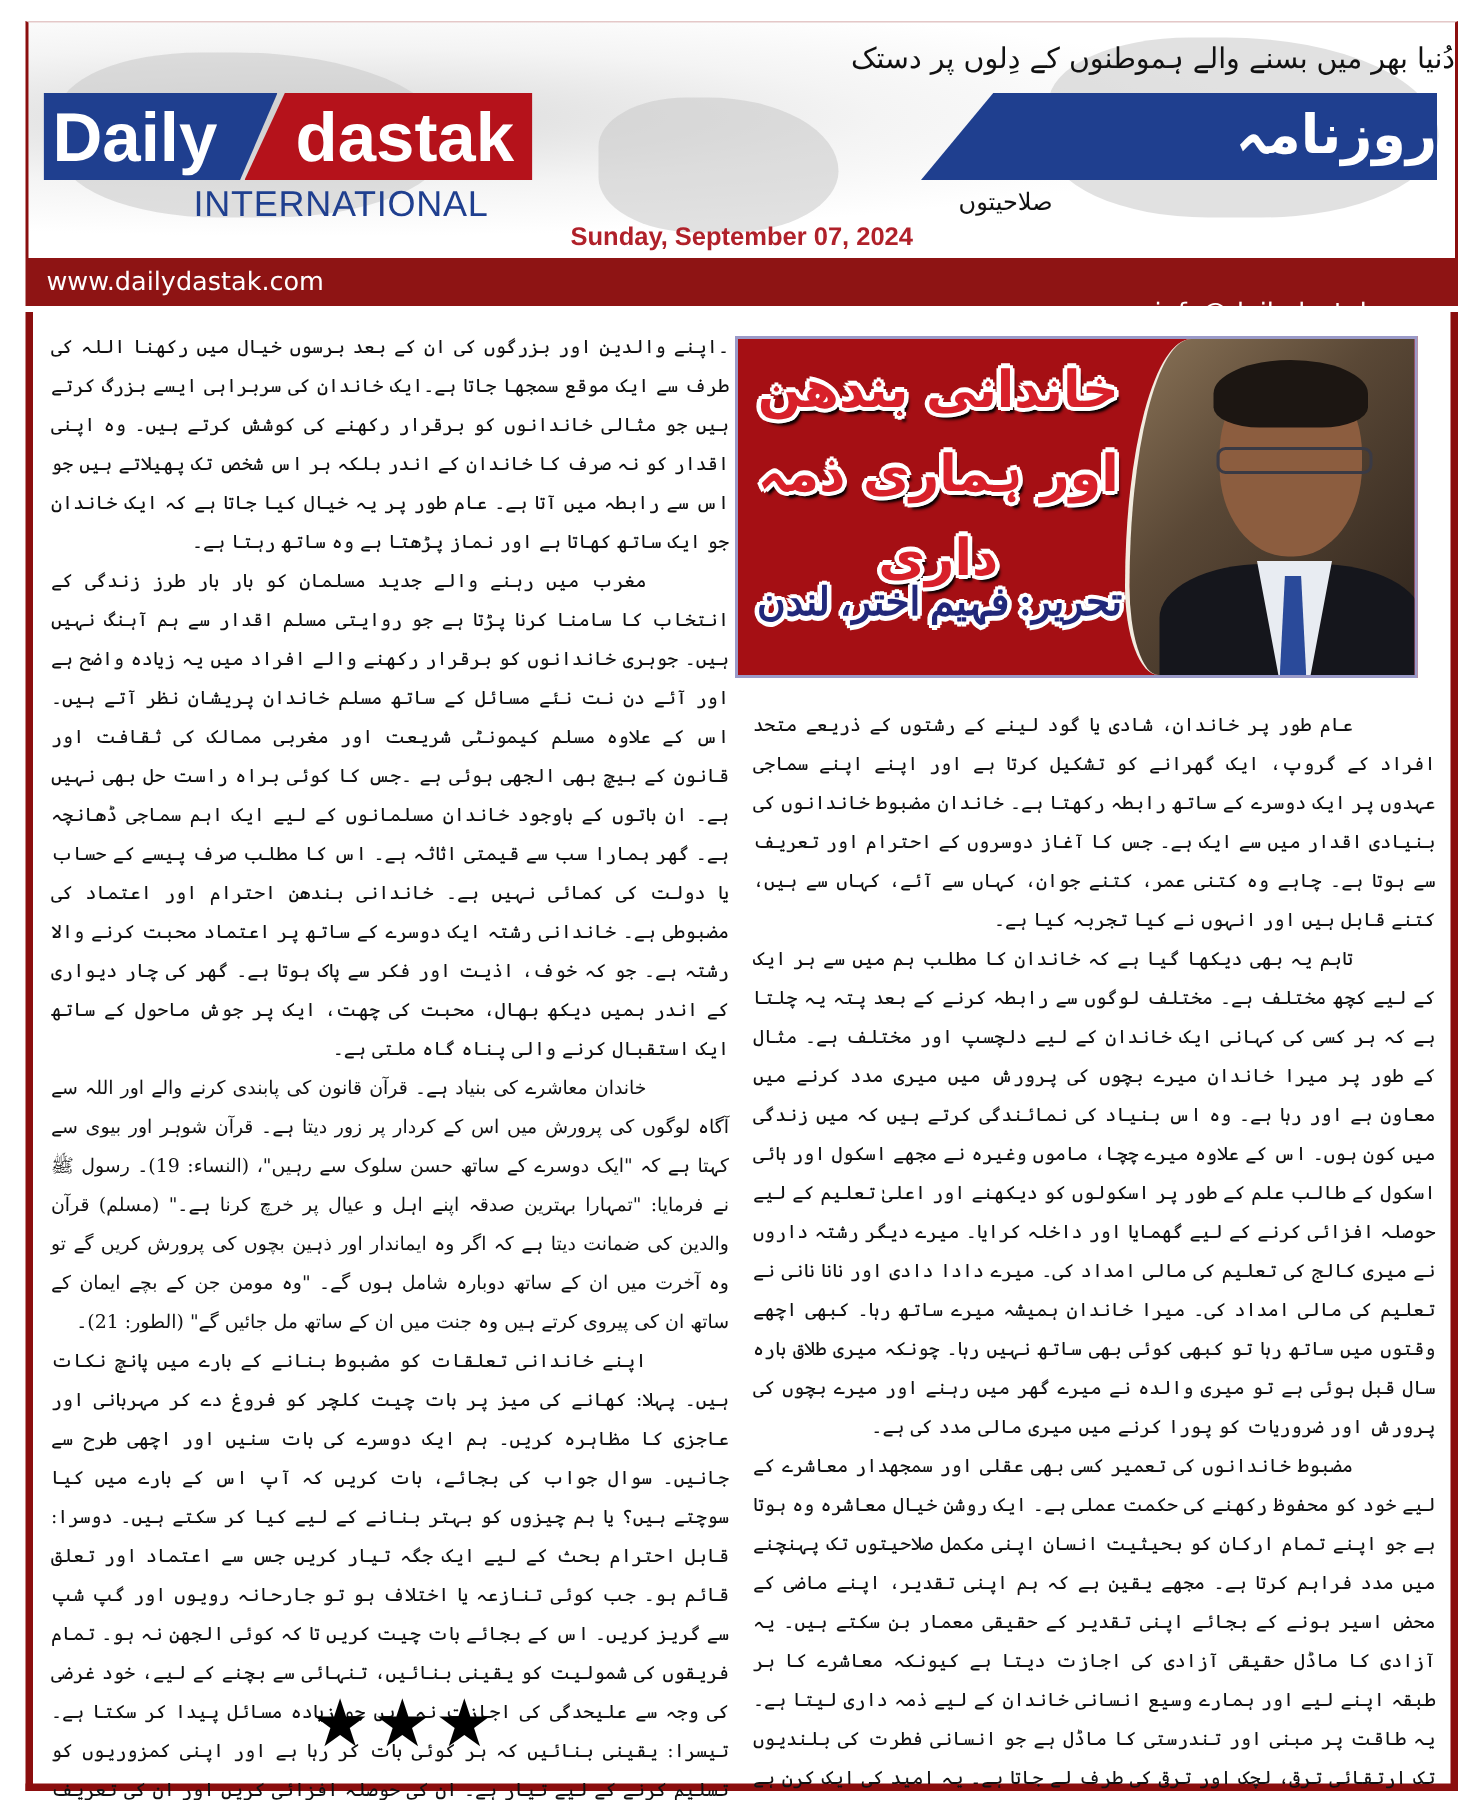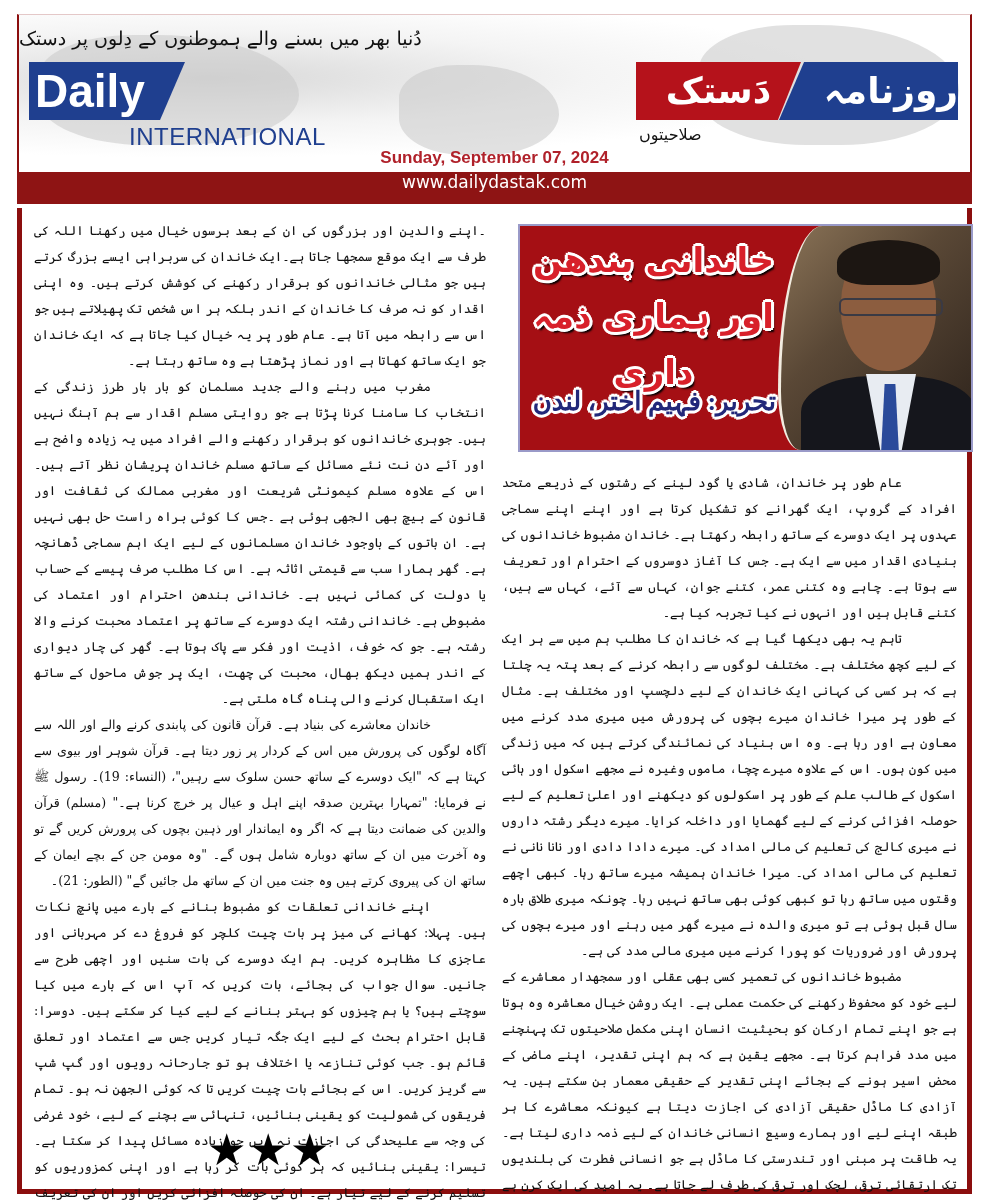--- a/index.html
+++ b/index.html
@@ -4,53 +4,53 @@
 <style>
   html, body { margin:0; padding:0; background:#ffffff; }
   body { width:989px; height:1200px; position:relative; overflow:hidden; font-family:"DejaVu Sans", sans-serif; }
 
   
   .masthead { position:absolute; left:17px; top:14px; width:955px; height:158px;
     background: radial-gradient(ellipse at 20% 40%, #d9d9d9 0%, #f4f4f4 35%, #ffffff 60%),
                 radial-gradient(ellipse at 80% 30%, #d4d4d4 0%, #ffffff 55%);
     border-left:2px solid #8b0e0e; border-right:2px solid #8b0e0e; border-top:1px solid #e4c8c8; box-sizing:border-box; overflow:hidden; }
   .map-blob { position:absolute; background:#c9c9c9; opacity:0.55; border-radius:40% 60% 50% 45%; }
-  .tagline { position:absolute; top:12px; left:0; right:0; text-align:left; font-family:"DejaVu Serif", serif; font-size:19px; color:#111; direction:rtl; }
+  .tagline { position:absolute; top:12px; left:0; right:0; text-align:right; font-family:"DejaVu Serif", serif; font-size:19px; color:#111; direction:rtl; }
 
   .logo-en { position:absolute; left:10px; top:47px; width:326px; height:58px; display:flex;border-radius:21px; }
   .logo-en .blue { background:#1f3f8f; color:#fff; width:150px; font-family:"Liberation Sans", sans-serif; font-weight:bold; font-size:46px; line-height:58px; padding-left:6px; clip-path:polygon(0 0,100% 0,84% 100%,0 100%); }
   .logo-en .red { background:#b5121b; color:#fff; flex:1; margin-left:-22px; font-family:"Liberation Sans", sans-serif; font-weight:bold; font-size:46px; line-height:58px; padding-left:34px; clip-path:polygon(14% 0,100% 0,100% 100%,0 100%); }
   .logo-en-sub { position:absolute; left:110px; top:108px; font-family:"Liberation Sans", sans-serif; font-weight:normal; font-size:24px; color:#1f3f8f; letter-spacing:0.5px;text-align:right; }
 
   .logo-ur { position:absolute; right:12px; top:47px; width:322px; height:58px; display:flex; direction:ltr; }
   .logo-ur .red { background:#b5121b; color:#fff; width:165px; font-family:"DejaVu Sans", sans-serif; font-weight:bold; font-size:36px; line-height:58px; text-align:center; clip-path:polygon(0 0,100% 0,86% 100%,0 100%); direction:rtl; }
   .logo-ur .blue { background:#1f3f8f; color:#fff; flex:1; margin-left:-22px; font-family:"DejaVu Sans", sans-serif; font-weight:bold; font-size:36px; line-height:58px; clip-path:polygon(14% 0,100% 0,100% 100%,0 100%); direction:rtl; }
   .logo-ur-sub { position:absolute; left:620px; top:110px; font-size:16px; color:#111; direction:rtl; }
 
   .date { position:absolute; top:133px; left:0; right:0; text-align:center; font-family:"Liberation Sans", sans-serif; font-weight:bold; font-size:17px; color:#b0212a; }
 
   .infobar { position:absolute; left:17px; top:172px; width:955px; height:32px; background:#8e1414; color:#fff;
     display:flex; justify-content:space-between; align-items:center; padding:0 14px; box-sizing:border-box;
-    font-family:"Liberation Sans", sans-serif; font-size:18px; font-weight:bold;flex-direction:column; }
+    font-family:"Liberation Sans", sans-serif; font-size:18px; font-weight:bold; }
   .infobar .url { font-weight:normal; font-family:"DejaVu Sans", sans-serif; font-size:17px; }
   .infobar .email { font-weight:normal; font-family:"DejaVu Sans", sans-serif; font-size:17px;margin-top:42px; }
 
   
   .frame { position:absolute; left:17px; top:208px; width:955px; height:986px; border:5px solid #8b0e0e; border-top:none; box-sizing:border-box; background:#fff; }
 
   .col { position:absolute; direction:rtl; text-align:justify; font-family:"DejaVu Serif", serif; font-size:12.6px; line-height:26px; color:#111; }
   .col p { margin:0; text-indent:0; }
   .col p.ind { text-indent:55px; }
   .col-left { left:12px; top:10px; width:452px; }
   .col-right { left:480px; top:262px; width:455px; }
 
   .stars { position:absolute; left:185px; top:920px; font-size:44px; letter-spacing:2px; color:#000; direction:ltr; line-height:1; }
 
   
-  .banner { position:absolute; left:496px; top:16px; width:455px; height:228px; border:2px solid #9a9ac8; box-sizing:border-box; background:#a50f14; overflow:hidden; }
+  .banner { position:absolute; left:468px; top:16px; width:455px; height:228px; border:2px solid #9a9ac8; box-sizing:border-box; background:#a50f14; overflow:hidden; }
   .banner .title { position:absolute; right:190px; top:6px; width:255px; text-align:center; direction:rtl; font-family:"DejaVu Sans", sans-serif; font-weight:bold; font-size:34px; line-height:56px; color:#d8202a;
     text-shadow: 2px 2px 0 #fff,-2px -2px 0 #fff,2px -2px 0 #fff,-2px 2px 0 #fff,0 3px 0 #fff,3px 0 0 #fff,-3px 0 0 #fff,0 -3px 0 #fff, 3px 4px 2px #000; }
   .banner .byline { position:absolute; right:195px; top:160px; width:250px; text-align:right; direction:rtl; font-family:Liberation Serif, serif; font-weight:bold; font-size:26px; color:#22287a;
     text-shadow: 2px 2px 0 #fff,-2px -2px 0 #fff,2px -2px 0 #fff,-2px 2px 0 #fff,0 3px 0 #fff,3px 0 0 #fff,-3px 0 0 #fff,0 -3px 0 #fff; }
   .photo { position:absolute; right:0; top:0; width:190px; height:224px; background:linear-gradient(135deg,#8a7357 0%,#5a4836 40%,#2b211a 100%); border-top-left-radius:60px 224px; border-bottom-left-radius:30px 80px; border-left:3px solid #f2ece0; overflow:hidden; }
   .photo .head { position:absolute; left:60px; top:20px; width:95px; height:125px; background:#8c5d3f; border-radius:45% 45% 48% 48%; }
   .photo .hair { position:absolute; left:56px; top:14px; width:103px; height:45px; background:#1c1612; border-radius:50% 50% 30% 30%; }
   .photo .glasses { position:absolute; left:58px; top:72px; width:100px; height:14px; border:2px solid #3a3a44; border-radius:6px; }
   .photo .suit { position:absolute; left:20px; top:150px; width:175px; height:90px; background:#15161c; border-radius:40% 40% 0 0; }
   .photo .shirt { position:absolute; left:85px; top:148px; width:50px; height:80px; background:#e8ecf2; clip-path:polygon(0 0,100% 0,70% 100%,30% 100%); }
@@ -61,25 +61,25 @@
 
 <div class="masthead">
   <div class="map-blob" style="left:20px;top:20px;width:260px;height:110px;"></div>
   <div class="map-blob" style="left:380px;top:50px;width:160px;height:90px;"></div>
   <div class="map-blob" style="left:680px;top:10px;width:260px;height:120px;"></div>
 
   <div class="tagline">دُنیا بھر میں بسنے والے ہموطنوں کے دِلوں پر دستک</div>
 
   <div class="logo-en">
     <div class="blue">Daily</div>
+    <div class="red">dastak</div>
   </div>
   <div class="logo-en-sub">INTERNATIONAL</div>
 
   <div class="logo-ur">
-    <div class="red">دَستک</div>
     <div class="blue">روزنامہ</div>
   </div>
   <div class="logo-ur-sub">صلاحیتوں</div>
 
   <div class="date">Sunday, September 07, 2024</div>
 </div>
 
 <div class="infobar">
   <span class="url">www.dailydastak.com</span>
   <span class="email">info@dailydastak.com</span>

